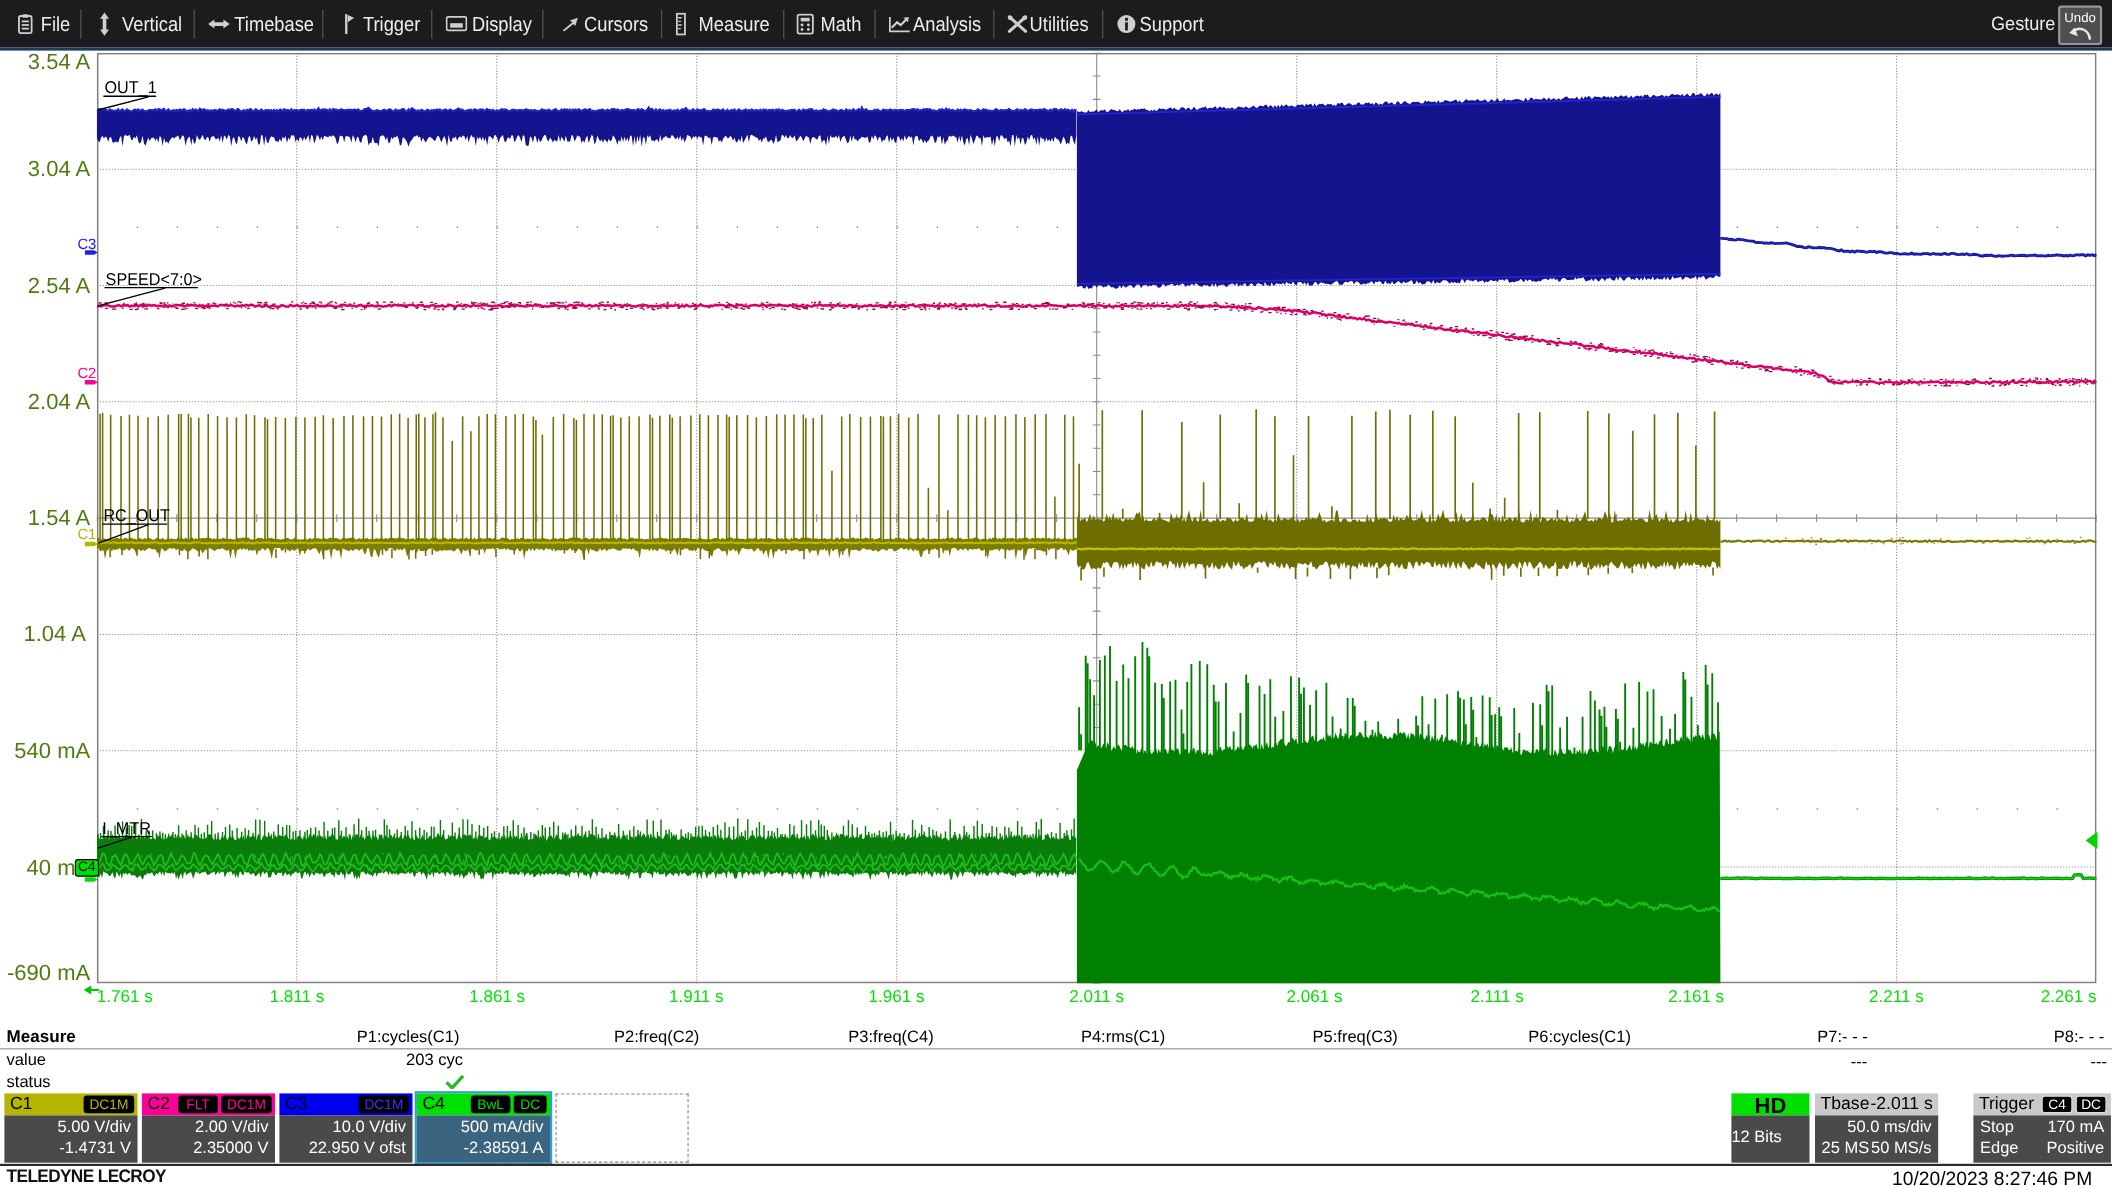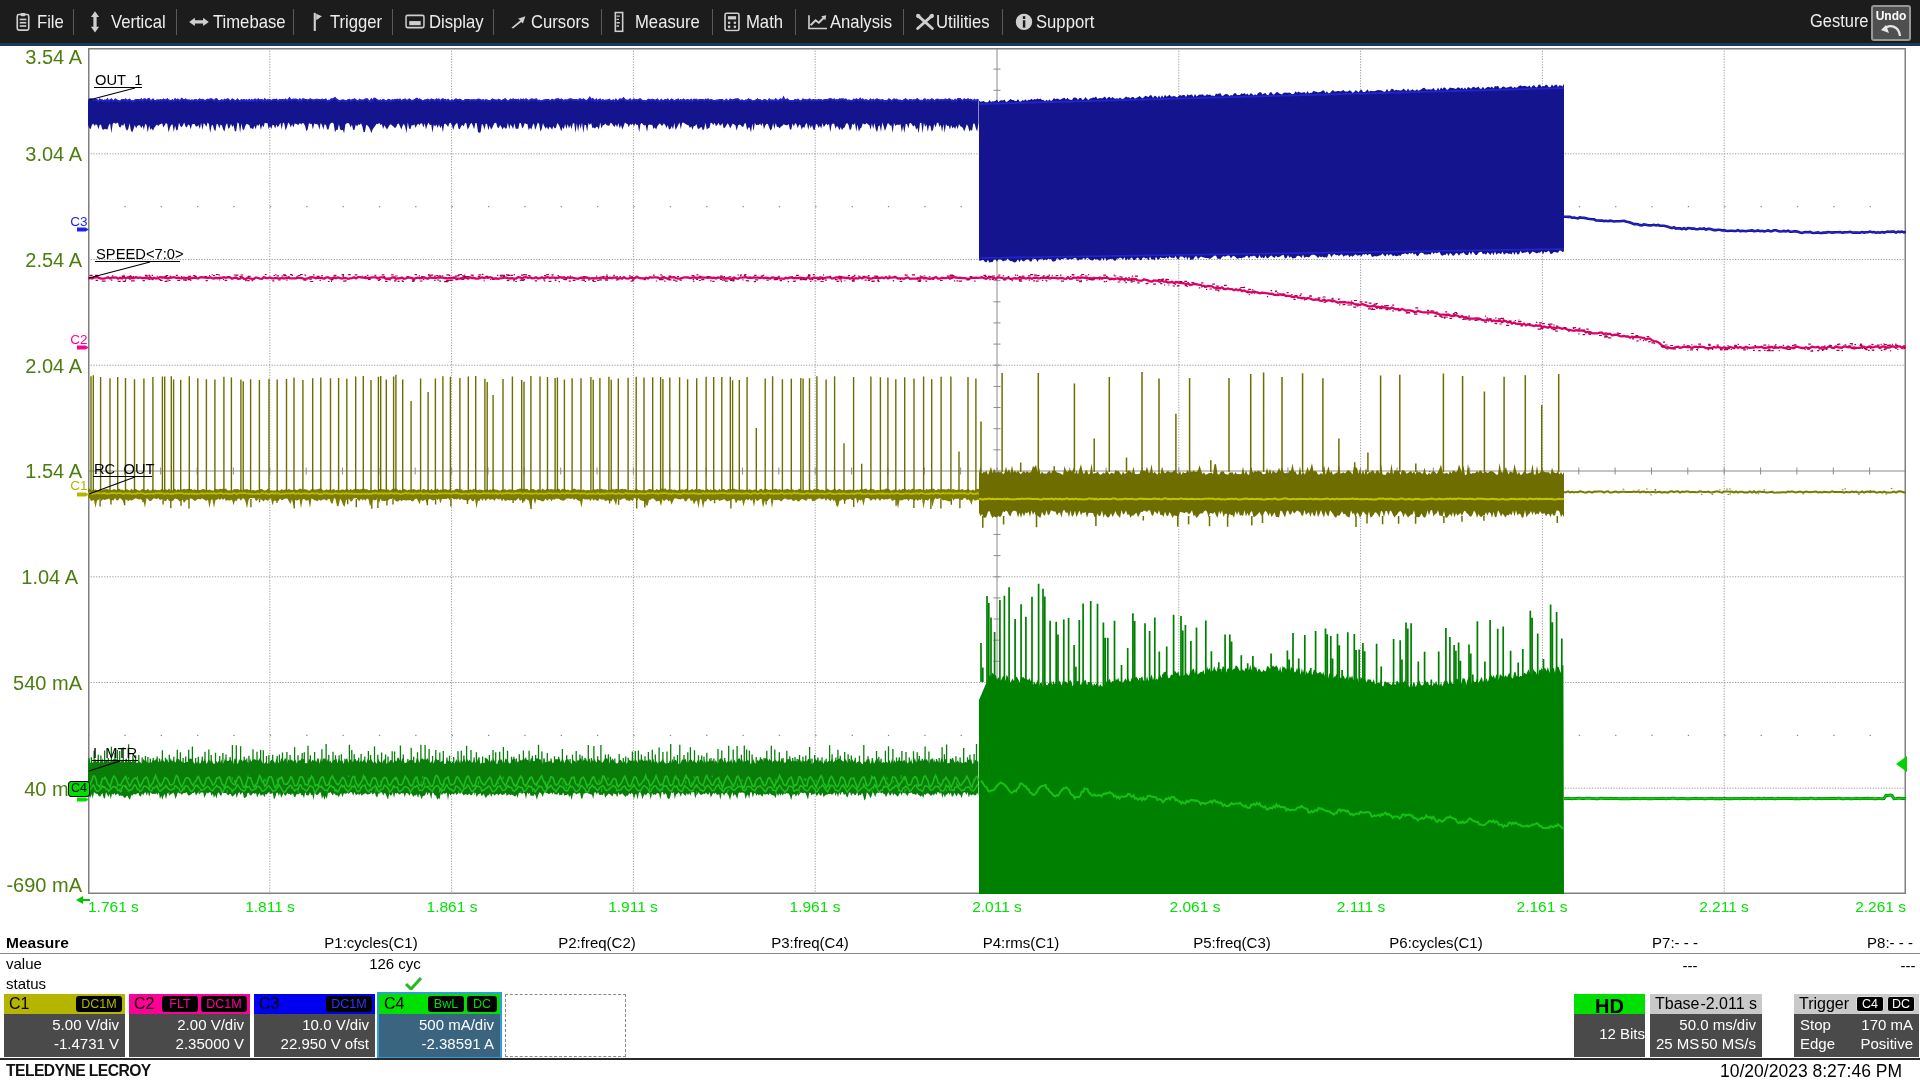--- a/index.html
+++ b/index.html
@@ -110,21 +110,21 @@
 <div class="msep" style="left:293px"></div>
 <div class="msep" style="left:392px"></div>
 <div class="msep" style="left:493px"></div>
 <div class="msep" style="left:601px"></div>
 <div class="msep" style="left:712px"></div>
 <div class="msep" style="left:795px"></div>
 <div class="msep" style="left:903px"></div>
 <div class="msep" style="left:1002px"></div>
 <div class="mi" style="left:1810px;font-size:17.5px;transform:scaleX(0.94);transform-origin:left center">Gesture</div>
 <div style="position:absolute;left:1871px;top:5px;width:40px;height:36px;background:#4f4f4f;border:2px solid #979797;border-radius:3px">
-<div style="position:absolute;left:0;top:2px;width:100%;text-align:center;color:#fff;font-size:12px;font-weight:bold">Undo</div>
+<div style="position:absolute;left:0;top:2px;width:100%;text-align:center;color:#fff;font-size:12px;font-weight:normal">Undo</div>
 <svg style="position:absolute;left:8px;top:17px" width="22" height="15" viewBox="0 0 22 15">
       <path d="M3 6 C8 -1 18 2 19 12" fill="none" stroke="#e8e8e8" stroke-width="2.2"></path>
       <path d="M0 6 L8 9 L5 1 Z" fill="#e8e8e8"></path>
     </svg>
   </div>
 <svg style="position:absolute;left:88px;top:48px" width="1818" height="846" viewBox="0 0 1818 846">
     <g>
       <line x1="0" y1="105.8" x2="1818.0" y2="105.8" stroke="#999999" stroke-width="1" stroke-dasharray="1.2 1.5"></line>
       <line x1="0" y1="211.5" x2="1818.0" y2="211.5" stroke="#999999" stroke-width="1" stroke-dasharray="1.2 1.5"></line>
       <line x1="0" y1="317.2" x2="1818.0" y2="317.2" stroke="#999999" stroke-width="1" stroke-dasharray="1.2 1.5"></line>
@@ -232,21 +232,21 @@
 <div class="mtxt" style="left:291px;top:935px;width:160px;text-align:center">P1:cycles(C1)</div>
 <div class="mtxt" style="left:517px;top:935px;width:160px;text-align:center">P2:freq(C2)</div>
 <div class="mtxt" style="left:730px;top:935px;width:160px;text-align:center">P3:freq(C4)</div>
 <div class="mtxt" style="left:941px;top:935px;width:160px;text-align:center">P4:rms(C1)</div>
 <div class="mtxt" style="left:1152px;top:935px;width:160px;text-align:center">P5:freq(C3)</div>
 <div class="mtxt" style="left:1356px;top:935px;width:160px;text-align:center">P6:cycles(C1)</div>
 <div class="mtxt" style="left:1595px;top:935px;width:160px;text-align:center">P7:- - -</div>
 <div class="mtxt" style="left:1810px;top:935px;width:160px;text-align:center">P8:- - -</div>
 <div class="abs" style="left:0;top:953px;width:1920px;height:1px;background:#8a8a8a"></div>
 <div class="mtxt" style="left:6px;top:956px">value</div>
-<div class="mtxt" style="left:355px;top:956px;width:80px;text-align:center">126 cyc</div>
+<div class="mtxt" style="left:355px;top:956px;width:80px;text-align:center">203 cyc</div>
 <div class="mtxt" style="left:1650px;top:958px;width:80px;text-align:center">---</div>
 <div class="mtxt" style="left:1868px;top:958px;width:80px;text-align:center">---</div>
 <div class="mtxt" style="left:6px;top:976px">status</div>
 <svg class="abs" style="left:405px;top:977px" width="17" height="13" viewBox="0 0 17 13">
     <path d="M1 7 L6 12 L16 1" fill="none" stroke="#22bb22" stroke-width="3"></path>
   </svg>
 <div class="chbox" style="left:4px;">
     <div class="chhead" style="background:#b5b500"></div>
     <div class="chname" style="color:#000">C1</div>
     <div class="badge" style="left:72px;width:46px;color:#b5b500">DC1M</div>
@@ -282,21 +282,21 @@
     <div class="chbody" style="background:#3a6480">
       <span class="bl1">500 mA/div</span>
       <span class="bl2">-2.38591 A</span>
     </div>
   </div>
 <div class="abs" style="left:505px;top:994px;width:121px;height:63px;border:1.6px dashed #888"></div>
 <div class="chbox" style="left:1574px;width:71px">
 <div class="chhead" style="background:#00e000"></div>
 <div style="position:absolute;left:0;top:1px;width:100%;text-align:center;font-size:20px;font-weight:bold;color:#000">HD</div>
 <div class="chbody">
-      <span style="position:absolute;left:0;top:11px;width:100%;text-align:right">12 Bits</span>
+      <span style="position:absolute;left:0;top:11px;width:100%;text-align:left">12 Bits</span>
     </div>
   </div>
 <div class="chbox" style="left:1650px;width:112px">
 <div class="chhead" style="background:#c9c9c9"></div>
 <div class="chname">Tbase</div>
     <div style="position:absolute;right:5px;top:1px;font-size:16px;color:#000">-2.011 s</div>
 <div class="chbody">
       <span class="bl1">50.0 ms/div</span>
       <span class="ll2">25 MS</span>
       <span class="bl2">50 MS/s</span>

